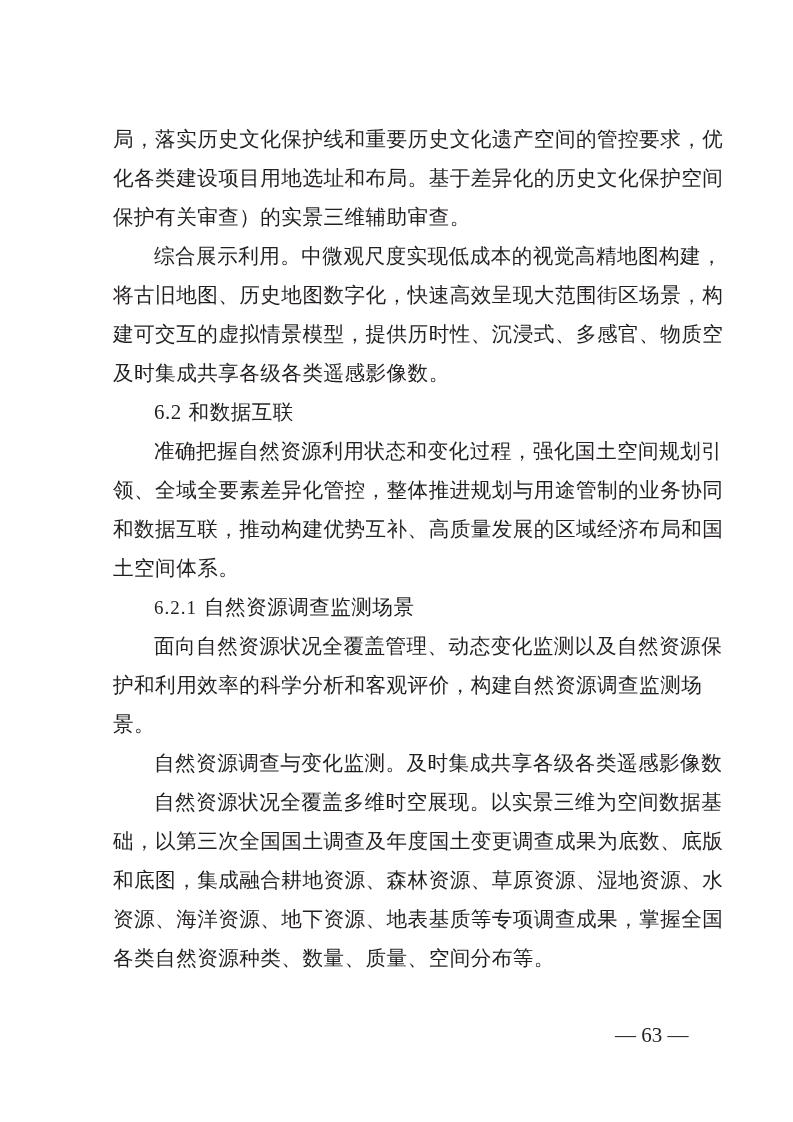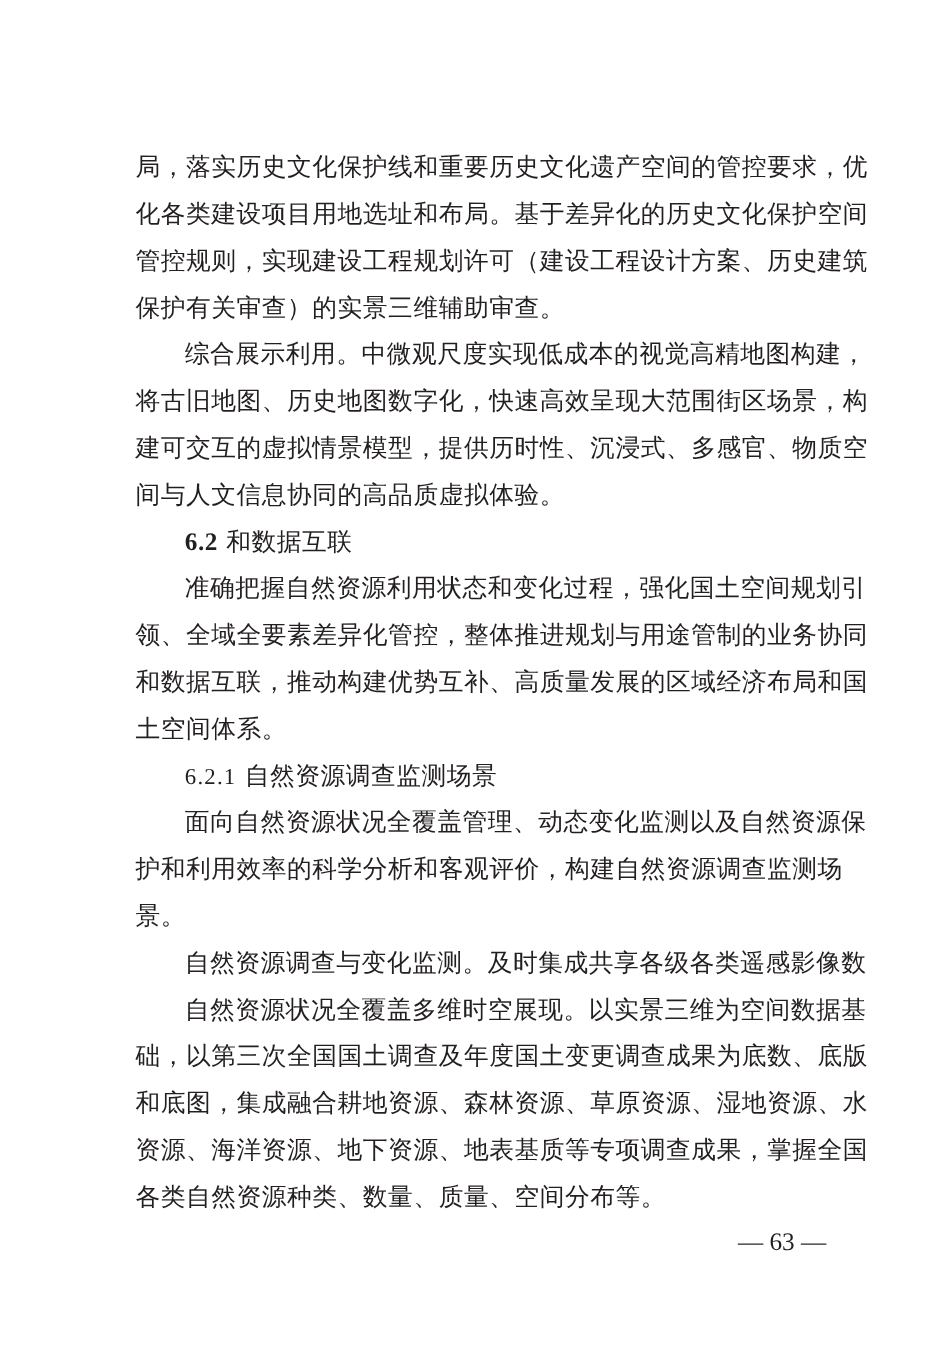--- a/index.html
+++ b/index.html
@@ -3,42 +3,41 @@
 <meta charset="utf-8">
 <style>
   html, body { margin: 0; padding: 0; background: #ffffff; }
   body { width: 793px; height: 1122px; position: relative; overflow: hidden;
          font-family: "DejaVu Serif", "Liberation Serif", serif; color: #231f20; }
   .page { position: absolute; left: 113px; top: 120px; width: 570px; }
   .line { height: 39px; line-height: 39px; font-size: 20.6px; white-space: nowrap;
           letter-spacing: 0.45px; overflow: visible; }
   .indent { padding-left: 41px; }
   .h2 { font-weight: normal; }
-  .h2 .num { font-family: "Liberation Serif", serif; font-weight: bold; font-size: 21px; }
+  .h2 .num { font-family: "Liberation Serif", serif; font-weight: normal; font-size: 21px; }
   .h3 .num { font-family: Liberation Serif, serif; font-size: 19px; letter-spacing: 1px; }
   .footer { position: absolute; left: 615px; top: 1023px; font-size: 21px;
             font-family: "Liberation Serif", serif; color: #231f20; white-space: nowrap; text-align: center; }
 </style>
 </head>
 <body>
 
 <div class="page">
 
   <div>
     <div class="line">局，落实历史文化保护线和重要历史文化遗产空间的管控要求，优</div>
     <div class="line">化各类建设项目用地选址和布局。基于差异化的历史文化保护空间</div>
-    <div class="line">管控规则，实现建设工程规划许可（建设工程设计方案、历史建筑</div>
     <div class="line">保护有关审查）的实景三维辅助审查。</div>
   </div>
 
   <div>
     <div class="line indent">综合展示利用。中微观尺度实现低成本的视觉高精地图构建，</div>
     <div class="line">将古旧地图、历史地图数字化，快速高效呈现大范围街区场景，构</div>
     <div class="line">建可交互的虚拟情景模型，提供历时性、沉浸式、多感官、物质空</div>
-    <div class="line">间与人文信息协同的高品质虚拟体验。</div>
+    <div class="line">及时集成共享各级各类遥感影像数。</div>
   </div>
 
   <div class="line indent h2">
     <span class="num">6.2</span>
     <span>和数据互联</span>
   </div>
 
   <div>
     <div class="line indent">准确把握自然资源利用状态和变化过程，强化国土空间规划引</div>
     <div class="line">领、全域全要素差异化管控，整体推进规划与用途管制的业务协同</div>

